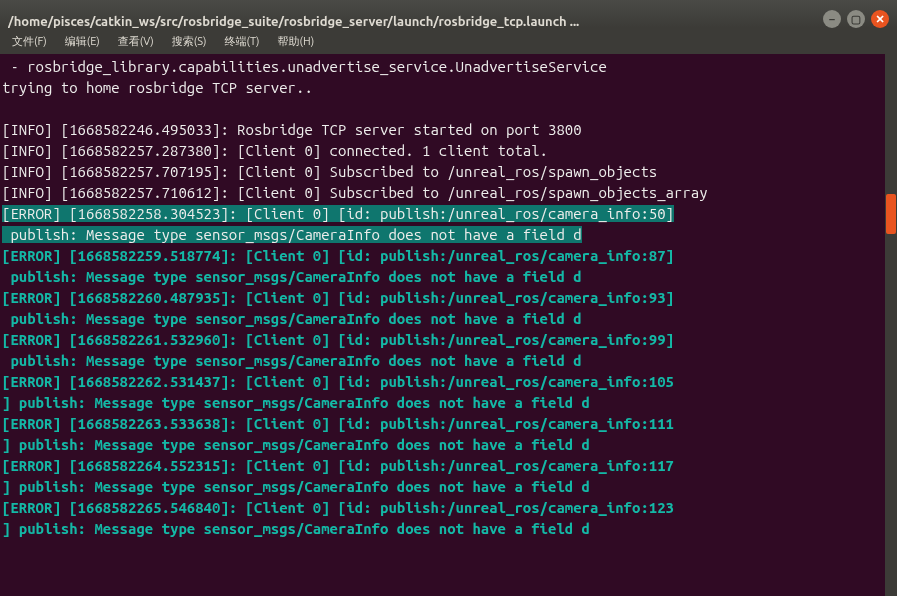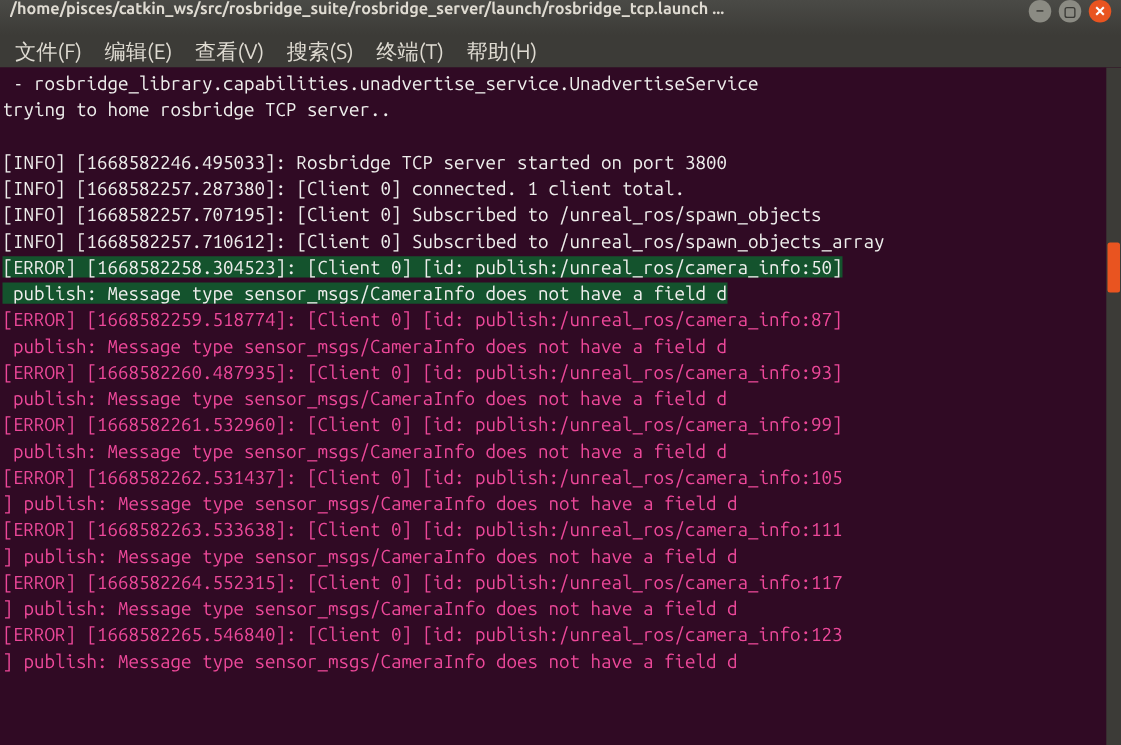--- a/index.html
+++ b/index.html
@@ -10,21 +10,21 @@
   height: 596px;
   overflow: hidden;
   display: flex;
   flex-direction: column;
 }
 .titlebar {
   background: linear-gradient(to bottom, #4a4a46, #3c3b37);
   color: #dfdbd2;
   height: 28px;
   display: flex;
-  align-items: flex-start;
+  align-items: flex-end;
   padding: 0 8px;
   font-family: "Ubuntu", sans-serif;
   font-size: 13px;
   font-weight: bold;
 }
 .titlebar-title { flex: 1; white-space: nowrap; overflow: hidden; text-overflow: ellipsis; }
 .titlebar-buttons { display: flex; gap: 6px; }
 .tb-btn {
   width: 18px; height: 18px; border-radius: 9px;
   display: flex; align-items: center; justify-content: center;
@@ -34,21 +34,21 @@
 .tb-max { background: #8b8b83; }
 .tb-close { background: #e95420; color: #fff; }
 .menubar {
   background: #3c3b37;
   color: #dfdbd2;
   height: 26px;
   display: flex;
   align-items: center;
   padding: 0 4px;
   font-family: "Ubuntu", sans-serif;
-  font-size: 17px;
+  font-size: 11px;
   gap: 2px;
 }
 .menu-item { padding: 2px 8px; cursor: default; }
 .terminal-wrap {
   flex: 1;
   display: flex;
   overflow: hidden;
 }
 .terminal {
   flex: 1;
@@ -67,23 +67,23 @@
   position: relative;
 }
 .scrollbar-thumb {
   position: absolute;
   left: 1px; right: 1px;
   top: 140px; height: 40px;
   background: #e95420;
   border-radius: 2px;
 }
 .info-tag { color: #eeeeec; }
-.err { color: #ec4899; }
+.err { color: #14b8a6; font-weight: bold; }
 .hl {
-  background: #14532d;
+  background: #0f766e;
   color: #eeeeec;
 }
 </style>
 </head>
 <body>
 
 <div class="titlebar">
   <span class="titlebar-title">/home/pisces/catkin_ws/src/rosbridge_suite/rosbridge_server/launch/rosbridge_tcp.launch ...</span>
   <div class="titlebar-buttons">
     <div class="tb-btn tb-min">–</div>

